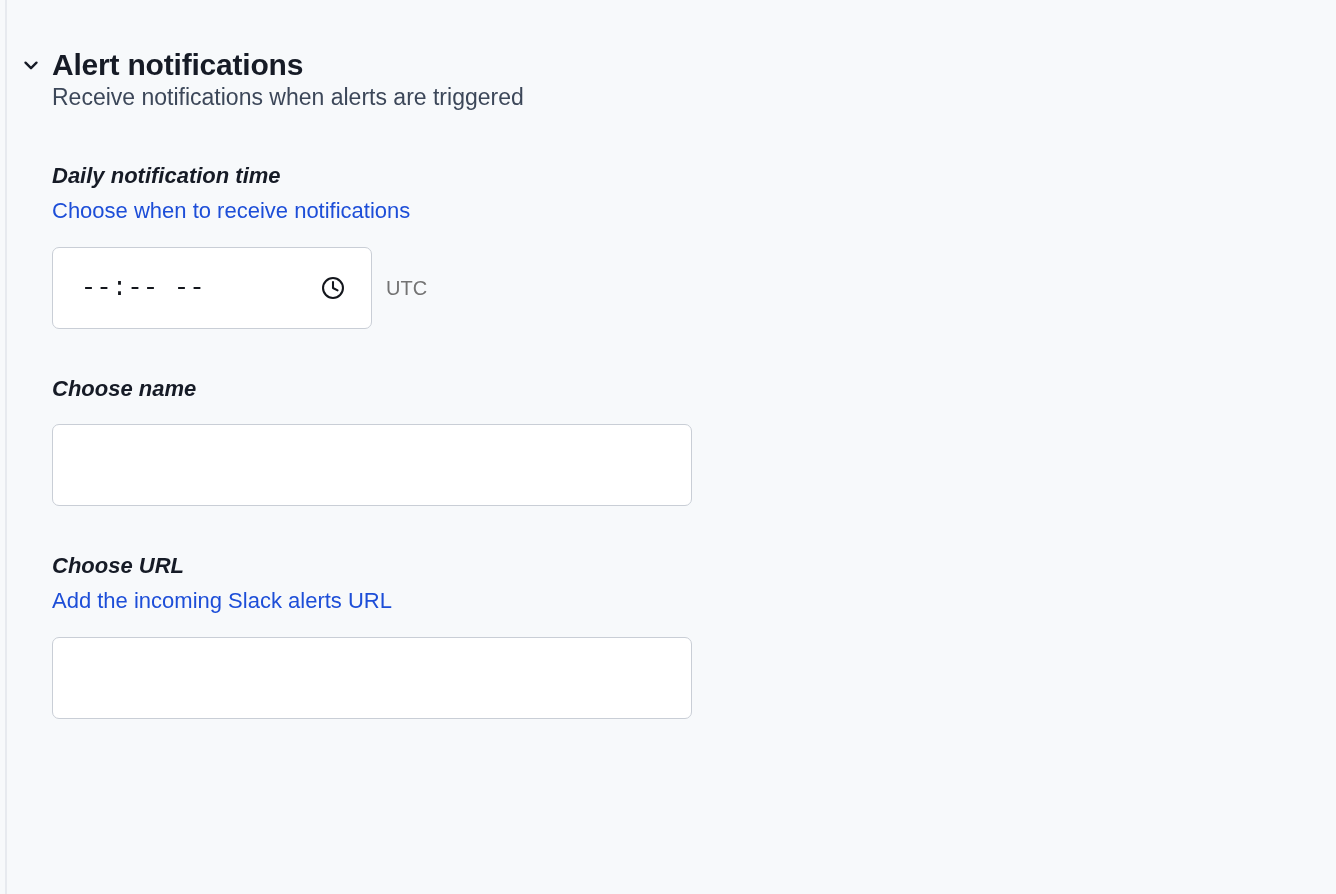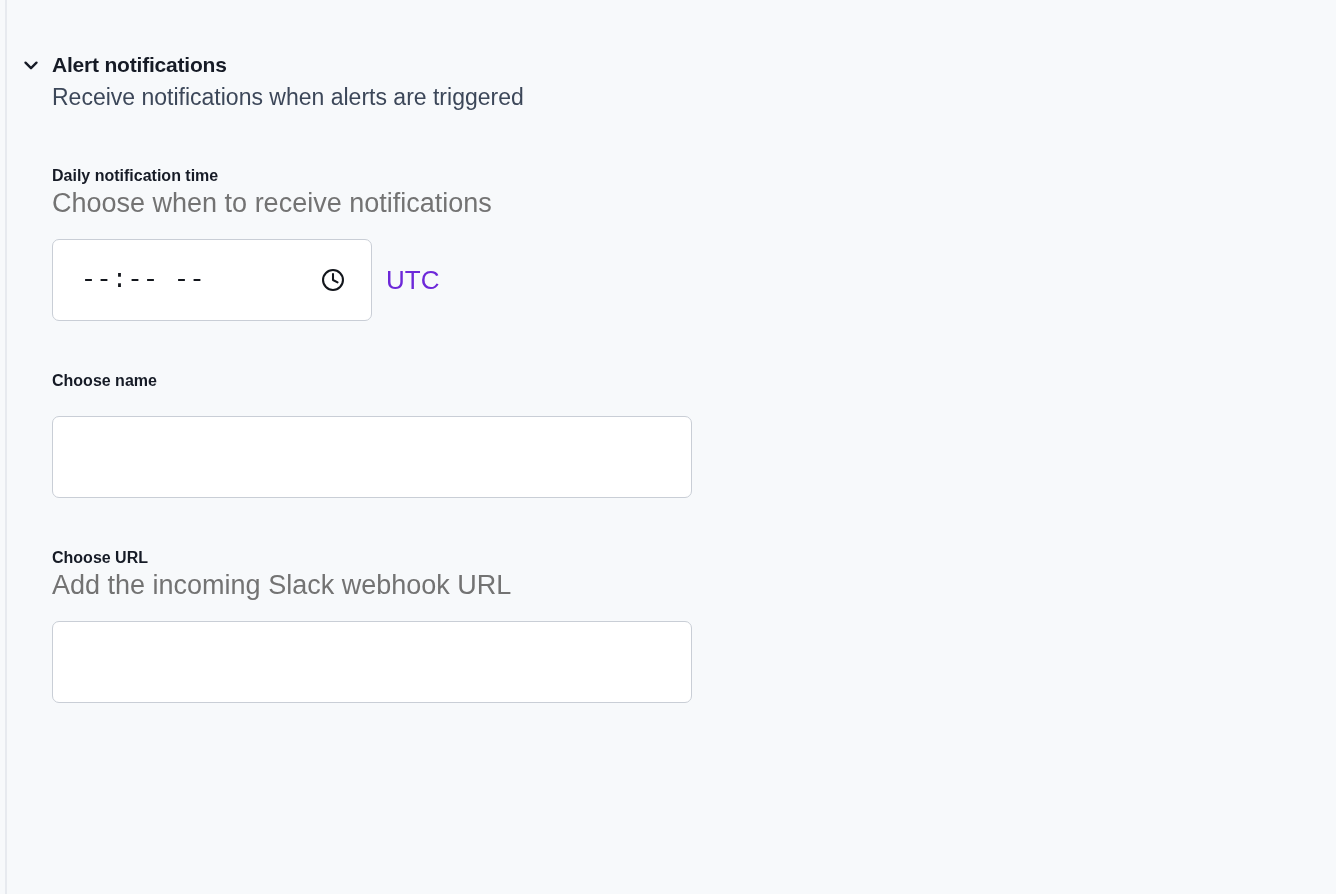--- a/index.html
+++ b/index.html
@@ -53,21 +53,21 @@
 
   .chevron-icon {
     width: 22px;
     height: 22px;
     flex: 0 0 22px;
     display: block;
     color: #161b26;
   }
 
   .section-title {
-    font-size: 21px;
+    font-size: 30px;
     line-height: 34px;
     font-weight: 700;
     letter-spacing: -0.2px;
     color: #161b26;
   }
 
   .section-subtitle {
     padding-left: 45px;
     margin-top: 1px;
     font-size: 23px;
@@ -78,31 +78,33 @@
 
   
   .fields {
     padding-left: 45px;
     margin-top: 50px;
   }
 
   .field + .field { margin-top: 46px; }
 
   .field-label {
-    font-size: 16px;
+    font-size: 22px;
     line-height: 27px;
     font-weight: 700;
     color: #161b26;
+    font-style: italic;
   }
 
   .field-help {
-    font-size: 27px;
+    margin-top: 8px;
+    font-size: 22px;
     line-height: 28px;
     font-weight: 400;
-    color: #737373;
+    color: #1d4ed8;
   }
 
   
   .time-row {
     display: flex;
     align-items: center;
     gap: 14px;
     margin-top: 22px;
   }
 
@@ -130,23 +132,23 @@
     position: absolute;
     right: 25px;
     top: 50%;
     transform: translateY(-50%);
     width: 26px;
     height: 26px;
     color: #13161c;
   }
 
   .tz-label {
-    font-size: 26px;
+    font-size: 20px;
     line-height: 28px;
-    color: #6d28d9;
+    color: #737373;
   }
 
   
   .text-input {
     margin-top: 22px;
     width: 640px;
     height: 82px;
     background: #ffffff;
     border: 1px solid #c9ced6;
     border-radius: 7px;
@@ -196,19 +198,19 @@
         </div>
       </div>
 
       <div class="field">
         <div class="field-label">Choose name</div>
         <input class="text-input" type="text" placeholder="" style="">
       </div>
 
       <div class="field">
         <div class="field-label">Choose URL</div>
-        <div class="field-help">Add the incoming Slack webhook URL</div>
+        <div class="field-help">Add the incoming Slack alerts URL</div>
         <input class="text-input" type="text" placeholder="" style="">
       </div>
 
     </div>
   </div>
 </div>
 
 </body></html>

